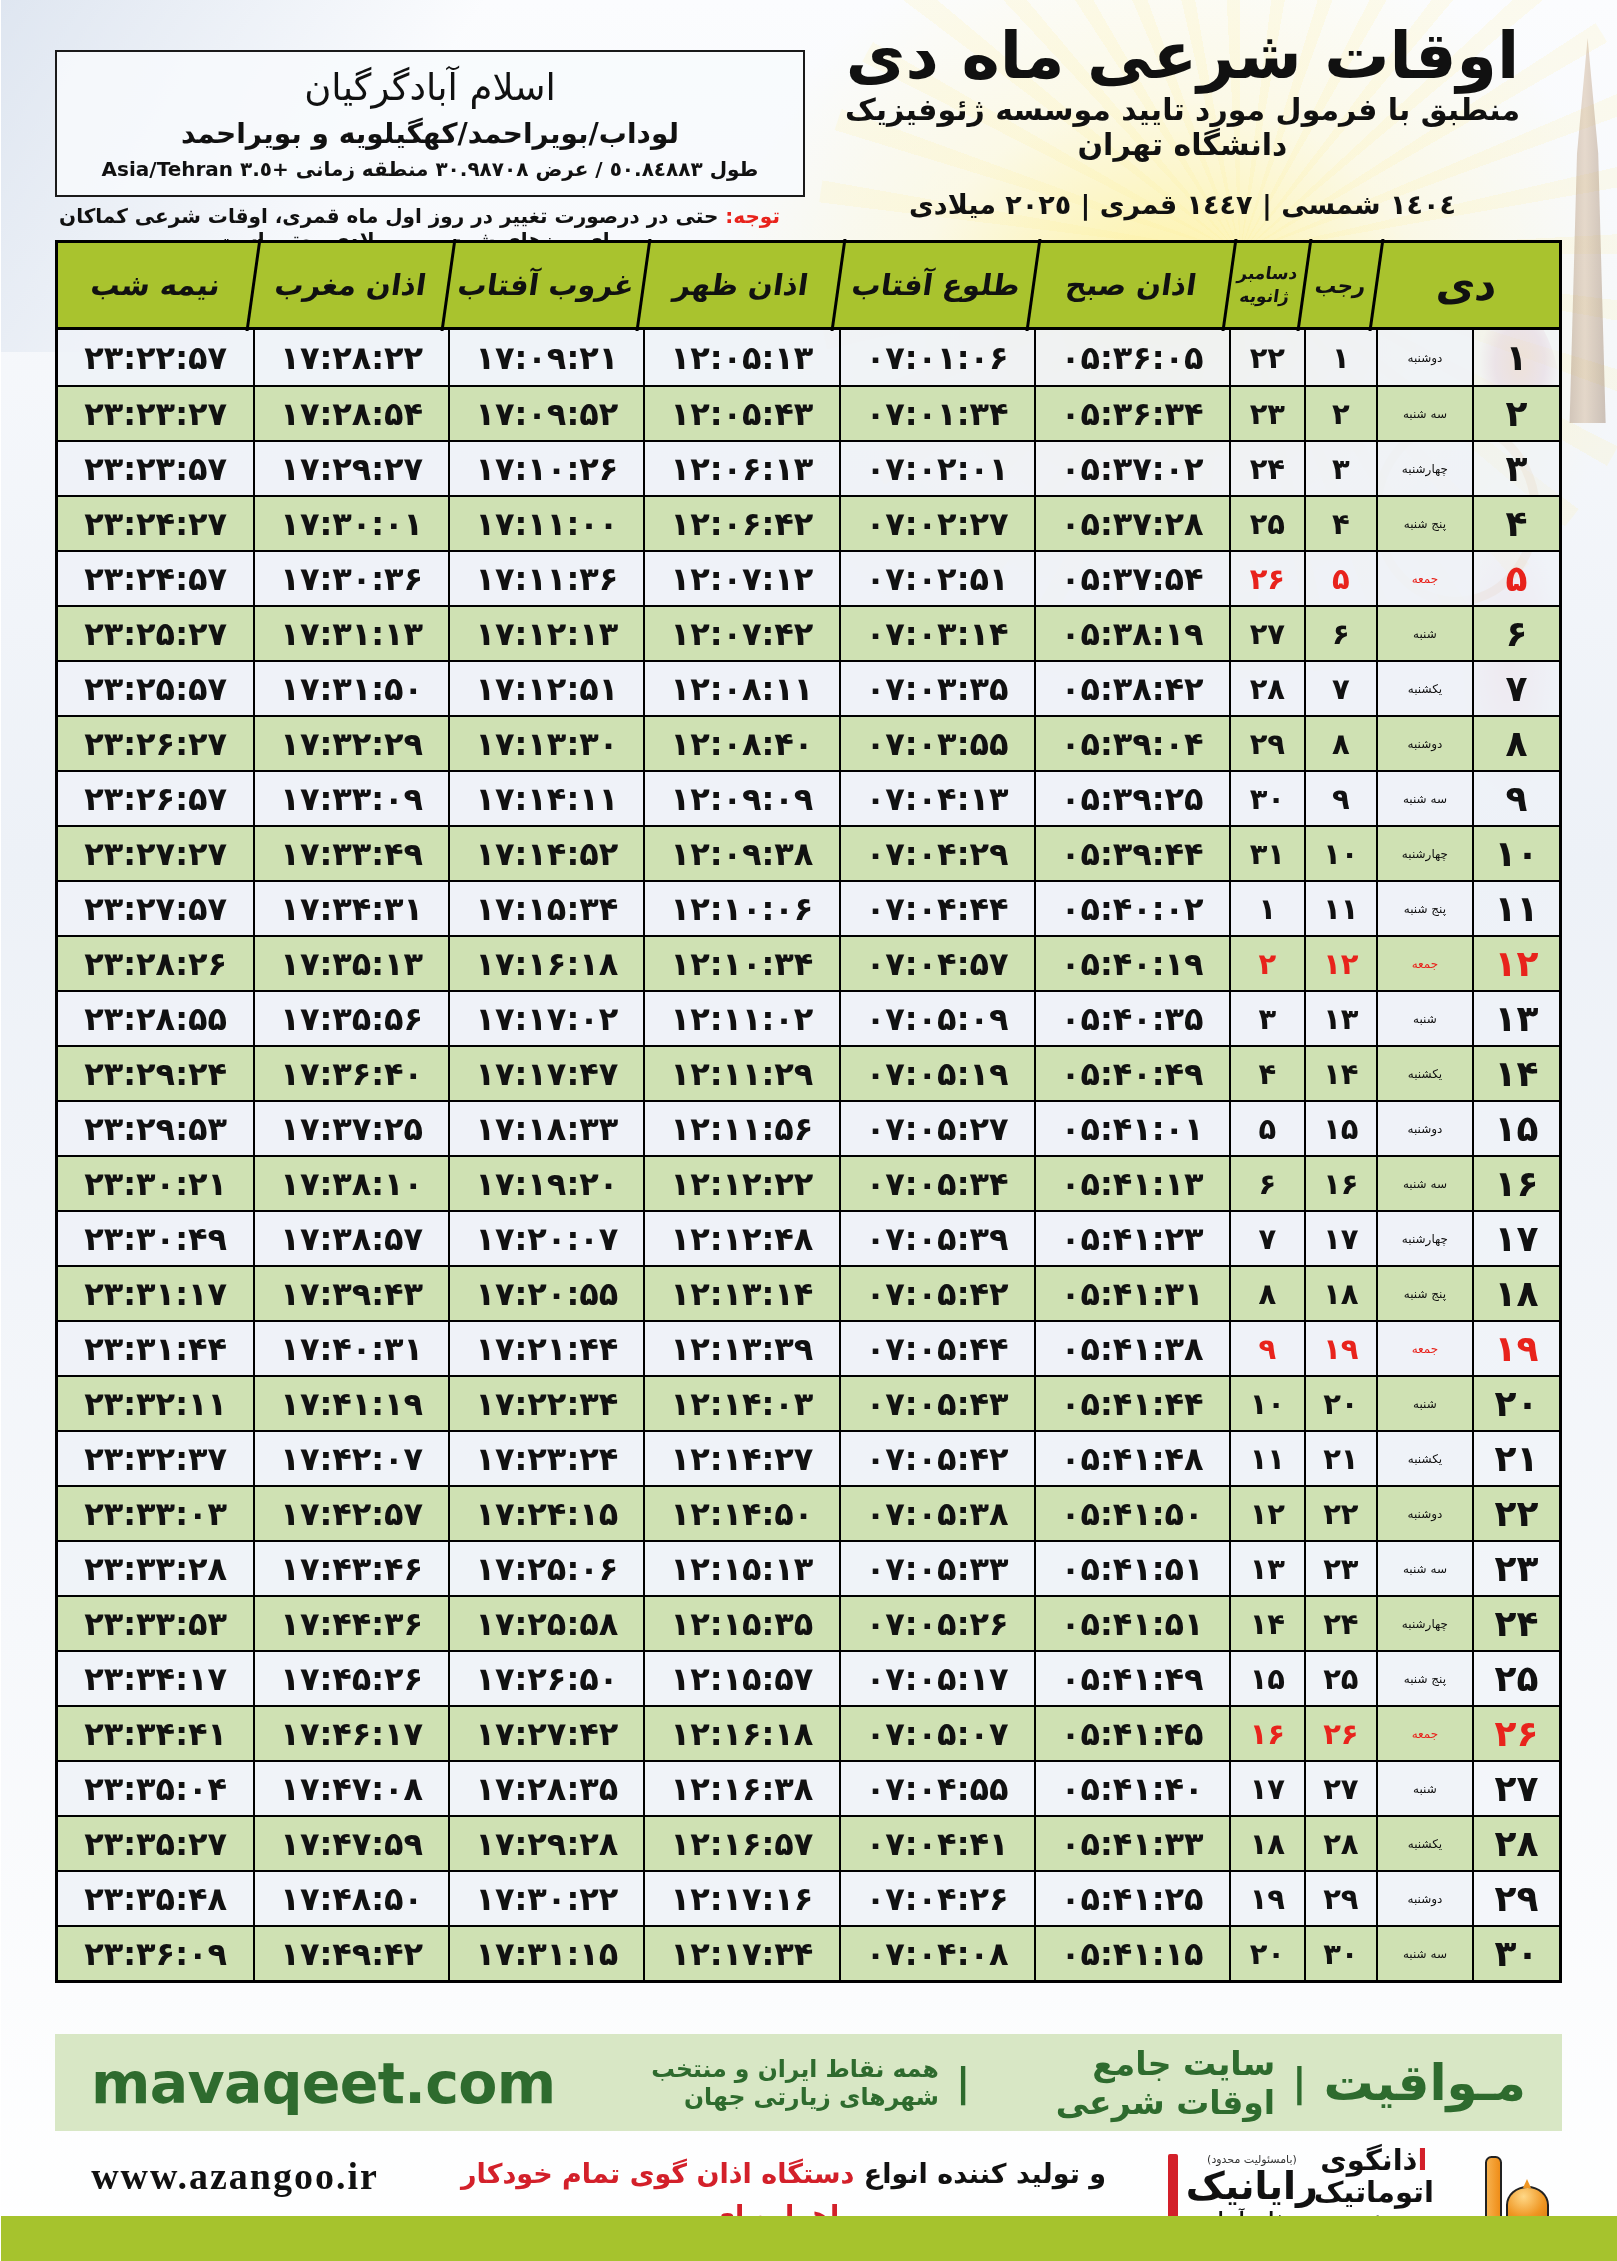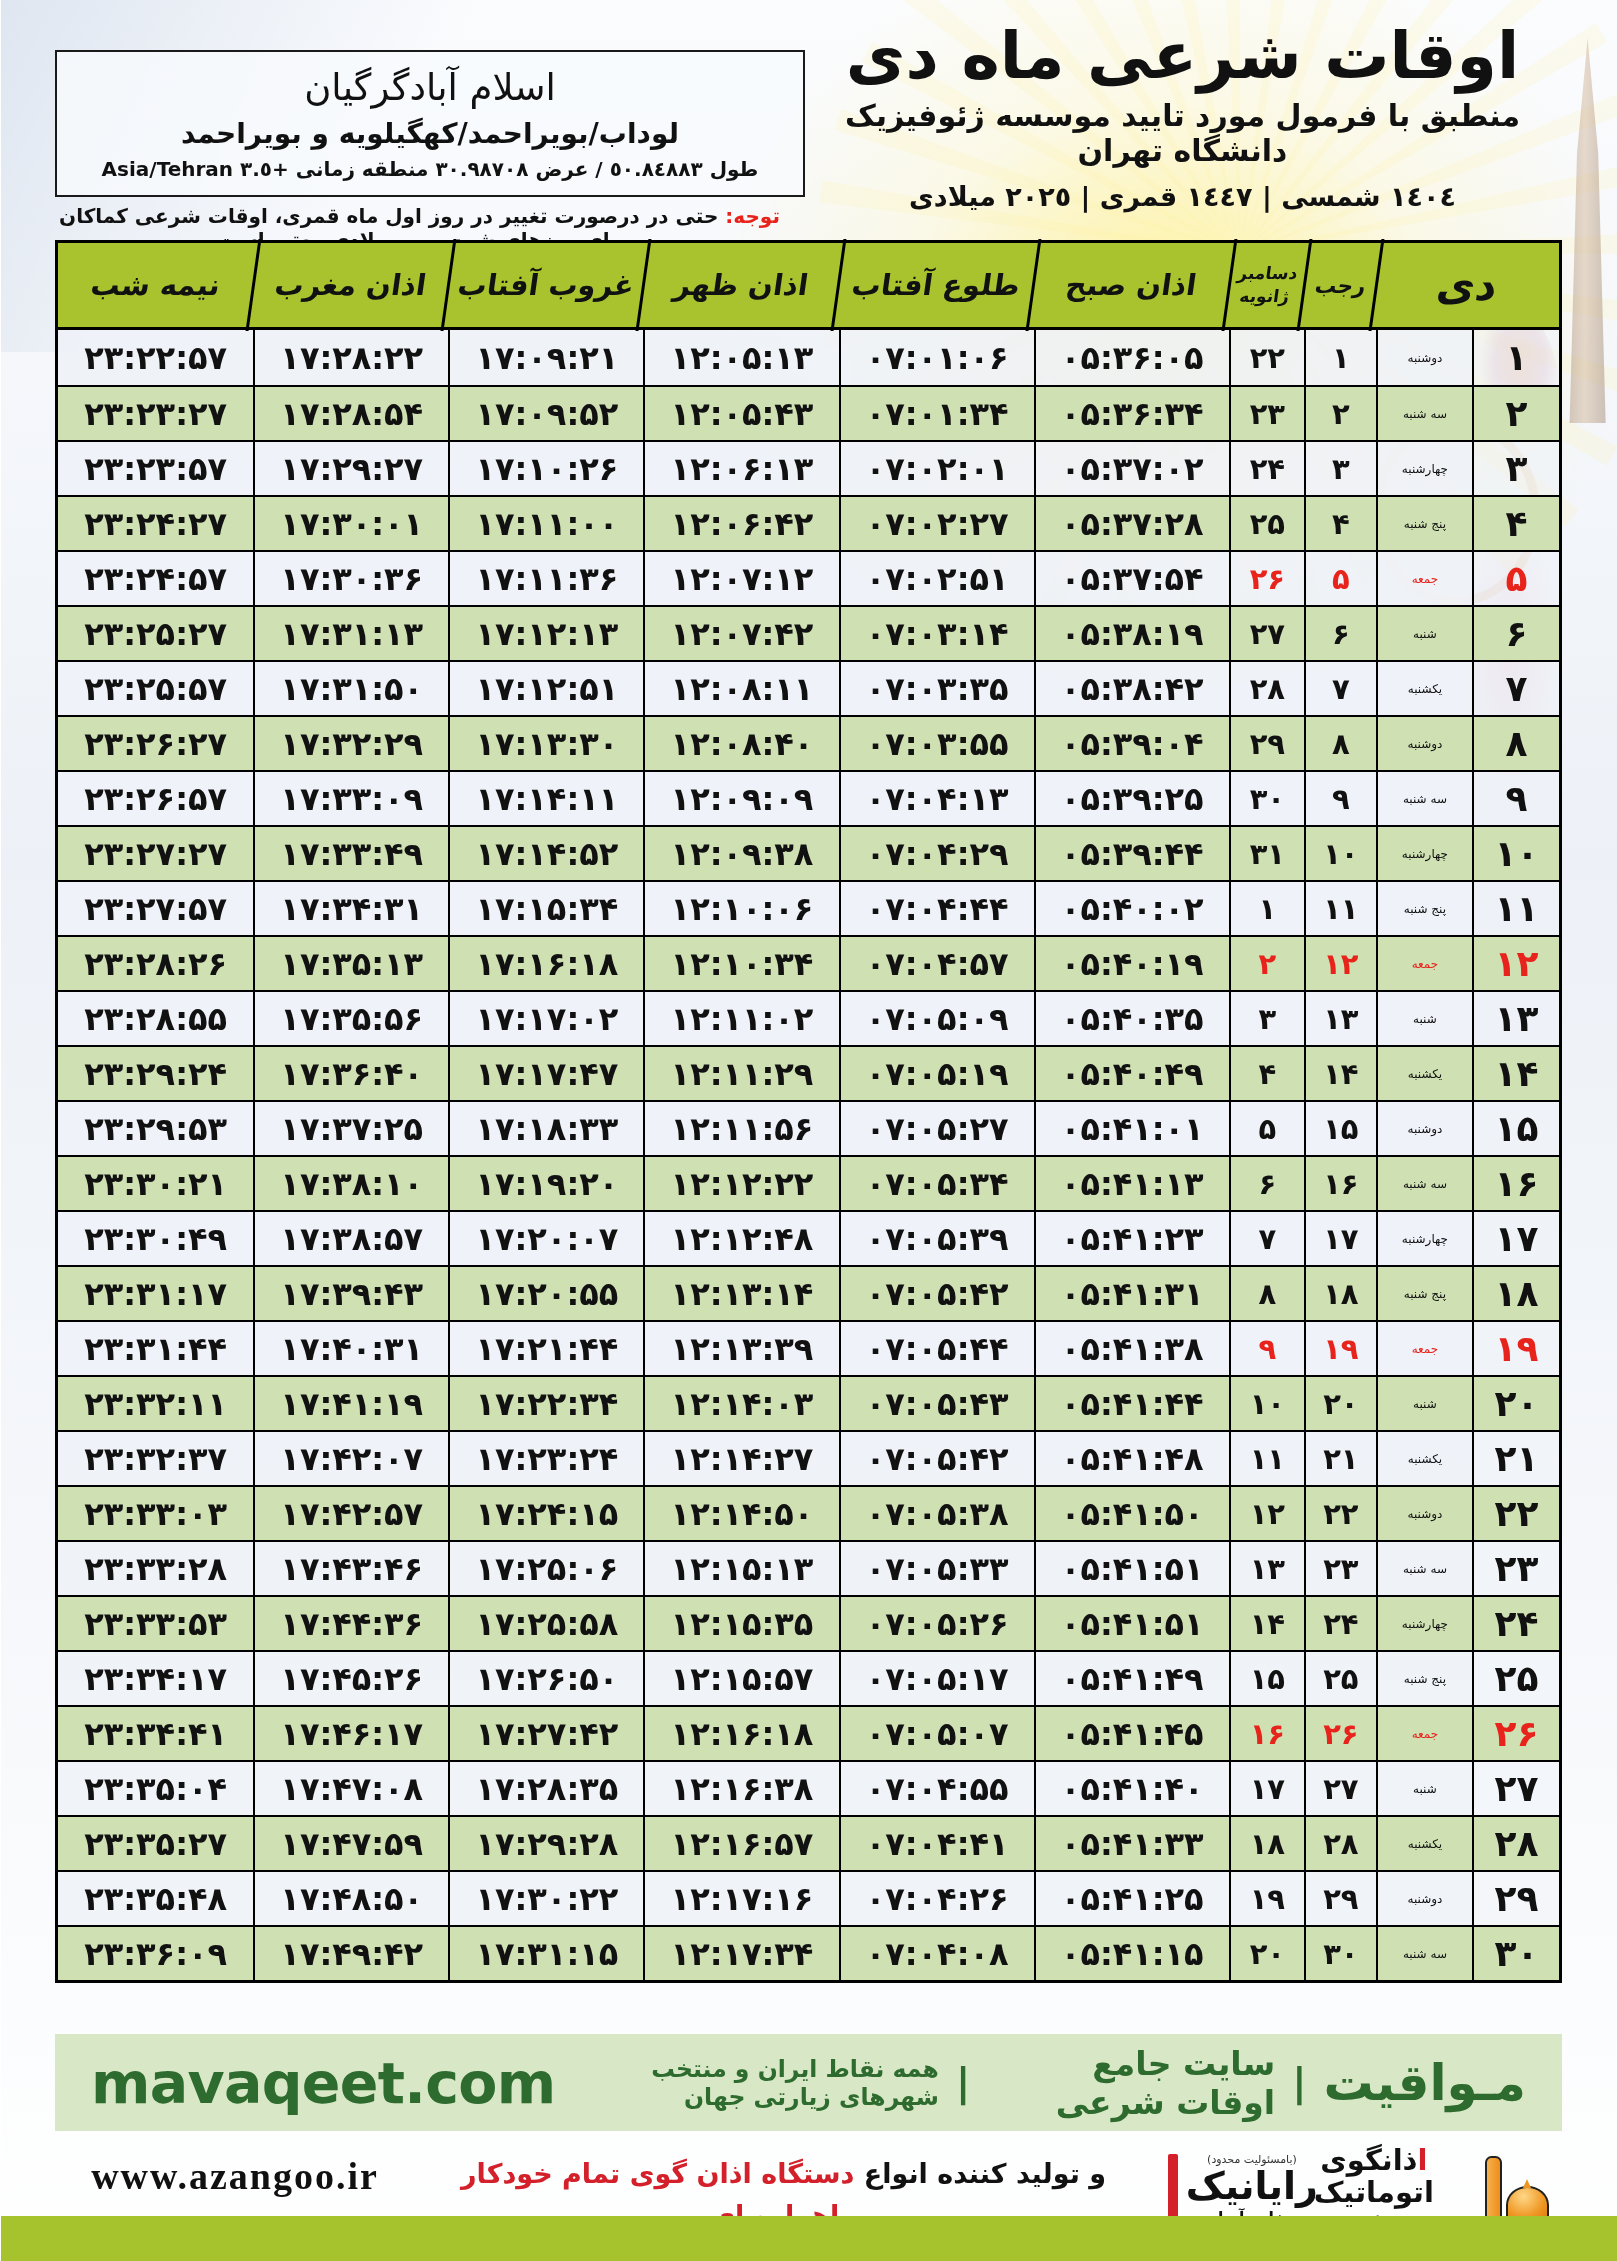--- a/index.html
+++ b/index.html
@@ -21,22 +21,22 @@
     clip-path:polygon(16% 100%,84% 100%,70% 30%,58% 12%,50% 0,42% 12%,30% 30%)}
   .art-blob1{position:absolute;right:57px;top:300px;width:117px;height:209px;border-radius:50%;opacity:.55;
     background:radial-gradient(closest-side at 65% 30%,rgba(216,122,62,.55),rgba(178,82,132,.38) 60%,transparent)}
   .art-blob2{position:absolute;right:57px;top:515px;width:104px;height:281px;border-radius:50%;opacity:.4;
     background:radial-gradient(closest-side,rgba(232,142,162,.5),transparent)}
   .art-swirl{position:absolute;right:78px;top:418px;width:150px;height:170px;border-radius:50%;opacity:.25;
     border:9px solid rgba(214,140,60,.6)}
   
   .title-block{position:absolute;right:57px;top:19.6px;width:757px;text-align:center;z-index:2}
   .title{font-size:65px;font-weight:bold;line-height:1.12;letter-spacing:-0.7px}
-  .subtitle{font-size:30px;font-weight:bold;margin-top:6px}
-  .calendar-line{font-size:27px;font-weight:600;margin-top:13px}
+  .subtitle{font-size:30px;font-weight:bold;margin-top:0}
+  .calendar-line{font-size:27px;font-weight:600;margin-top:27px}
   .loc-box{position:absolute;left:55px;top:50px;width:750px;height:147px;border:2.6px solid #1a1a1a;
     background:rgba(248,250,253,.82);box-sizing:border-box;z-index:2;
     display:flex;flex-direction:column;justify-content:center;gap:7.8px;text-align:center}
   .loc-name{font-size:37px;font-weight:normal}
   .loc-region{font-size:28px;font-weight:600}
   .loc-coords{font-size:20px;font-weight:bold}
   .note-line{position:absolute;left:41px;top:204px;width:757px;text-align:center;font-size:20px;font-weight:bold;z-index:2}
   .note-label{color:#e8231c}
   
   .timetable{position:absolute;left:55px;top:240px;width:1507px;border:3.3px solid #000;box-sizing:border-box;

